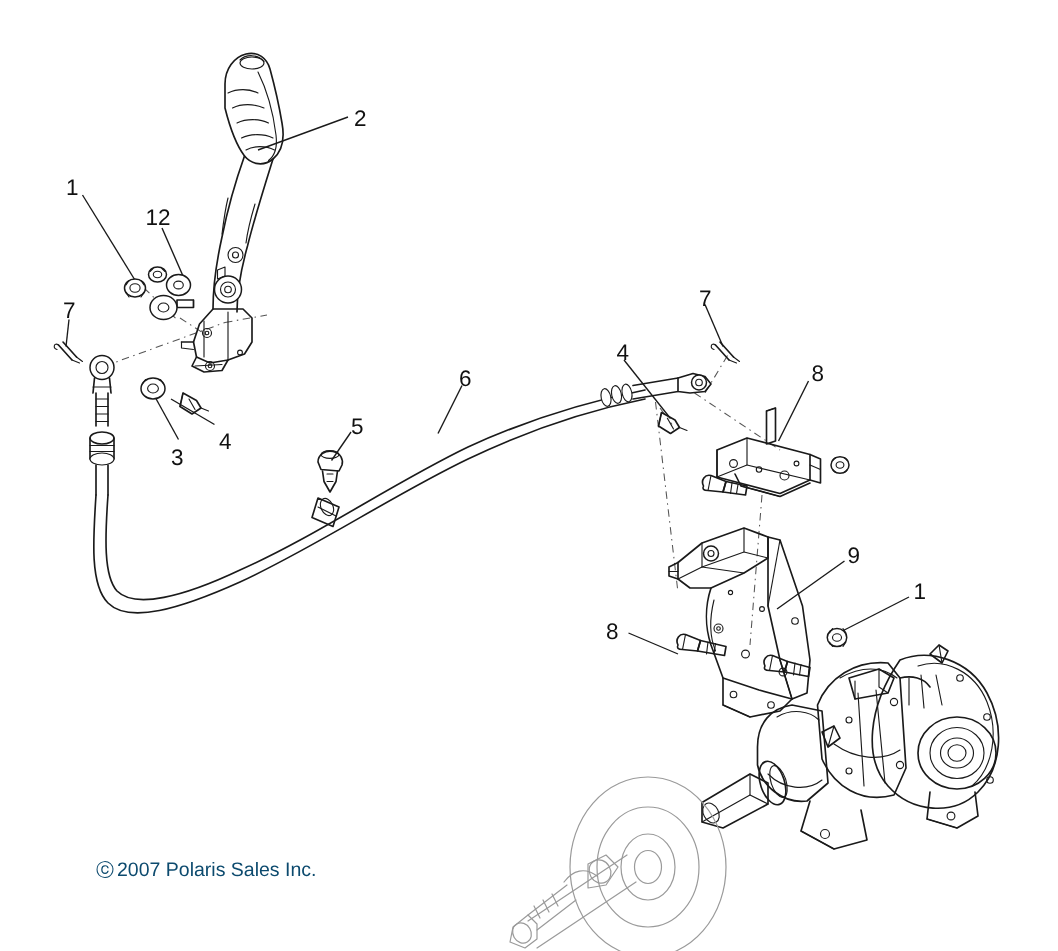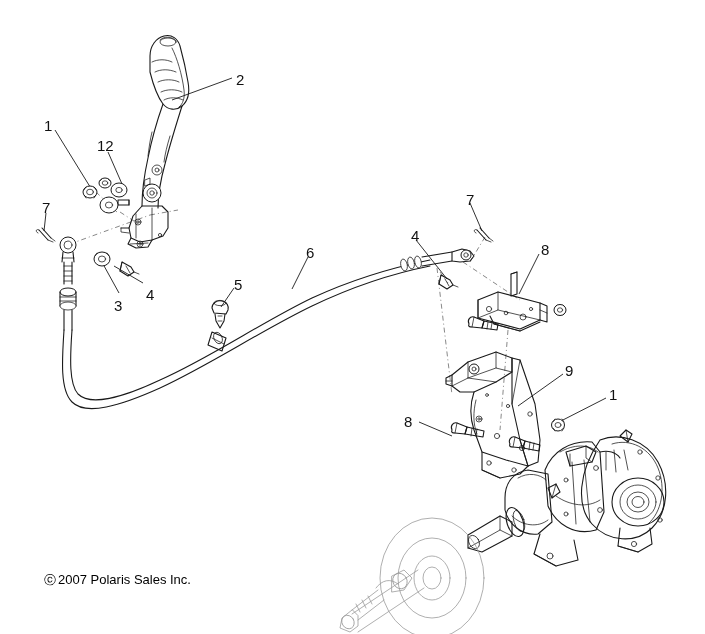--- a/index.html
+++ b/index.html
@@ -28,25 +28,25 @@
     font-family: "Liberation Sans", sans-serif;
     font-size: 15px;
     font-weight: 400;
     color: #111111;
     line-height: 1;
     white-space: nowrap;
     user-select: none;
   }
   #copyright-notice {
     position: absolute;
-    left: 44px;
+    left: 64px;
     top: 572px;
     font-family: "Liberation Sans", sans-serif;
     font-size: 13px;
-    color: #000000;
+    color: #0c4a6e;
     white-space: nowrap;
   }
   .cr-mark {
     display: inline-block;
     font-size: 12px;
     margin-right: 2px;
   }
 </style>
 </head>
 <body>

